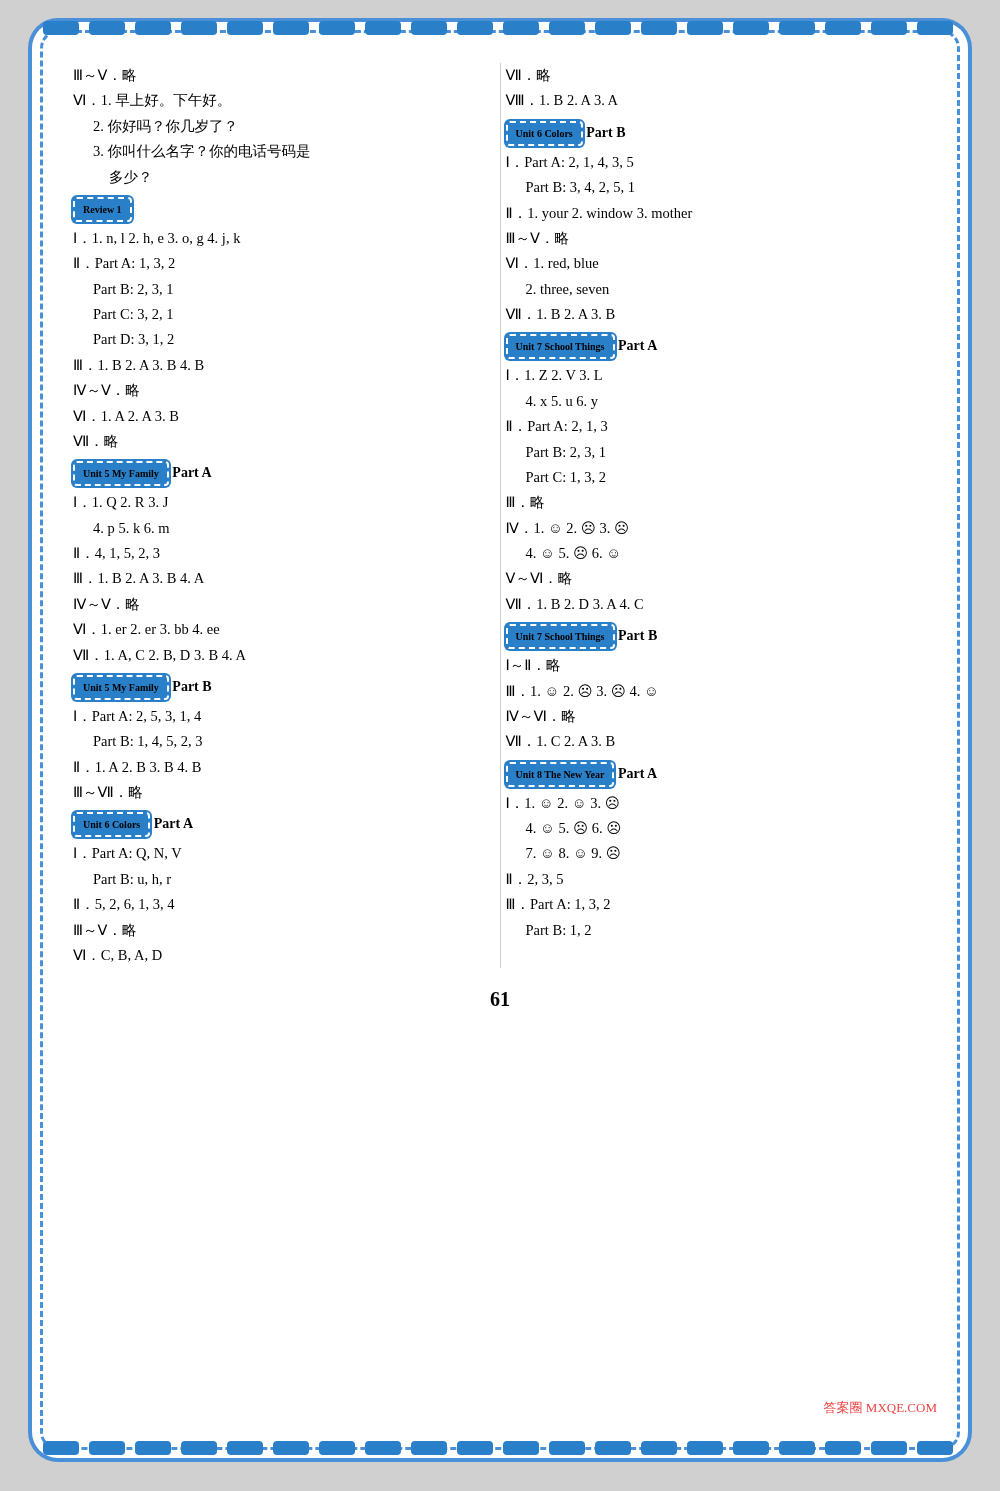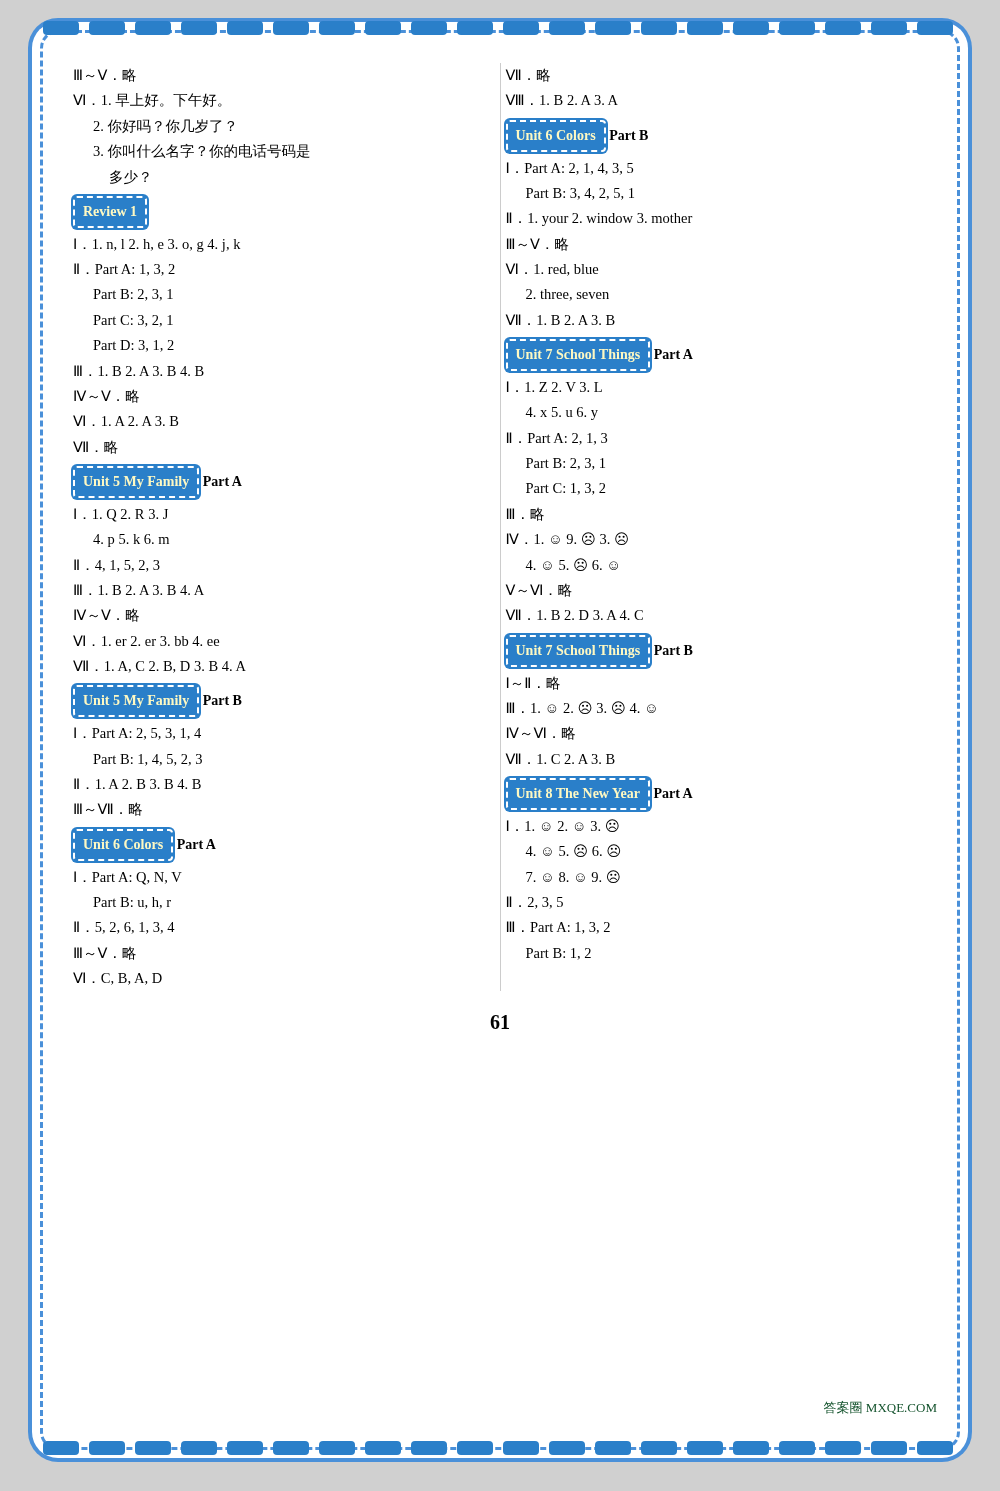--- a/index.html
+++ b/index.html
@@ -53,23 +53,23 @@
     }
     .col-divider {
       width: 1px;
       background: #ccc;
       margin: 0 5px;
     }
 
     .unit-badge {
       display: inline-block;
       background: #2a7fc9;
-      color: #fef9c3;
+      color: #000000;
       font-weight: bold;
-      font-size: 14px;
+      font-size: 10px;
       padding: 2px 8px;
       border-radius: 4px;
       margin-bottom: 2px;
       border: 2px dashed #fff;
       box-shadow: 0 0 0 2px #2a7fc9;
     }
     .part-label {
       font-weight: bold;
       font-size: 14px;
     }
@@ -78,21 +78,21 @@
       text-align: center;
       margin-top: 20px;
       font-size: 20px;
       font-weight: bold;
     }
     .watermark {
       position: absolute;
       bottom: 30px;
       right: 20px;
       font-size: 13px;
-      color: #14532d;
+      color: #ef4444;
     }
     p { margin: 0; line-height: 1.75; }
   </style>
 </head>
 <body>
 
 <div class="page">
 
   <div class="deco-strip top">
     <div class="deco-piece"></div>
@@ -166,21 +166,21 @@
         <p>Ⅵ．1. red, blue</p>
         <p style="padding-left: 20px;">2. three, seven</p>
         <p>Ⅶ．1. B    2. A    3. B</p>
         <div style="margin-top: 6px; margin-bottom: 2px;"><span class="unit-badge">Unit 7 School Things</span><span class="part-label">  Part A</span></div>
         <p>Ⅰ．1. Z         2. V         3. L</p>
         <p style="padding-left: 20px;">4. x           5. u           6. y</p>
         <p>Ⅱ．Part A: 2, 1, 3</p>
         <p style="padding-left: 20px;">Part B: 2, 3, 1</p>
         <p style="padding-left: 20px;">Part C: 1, 3, 2</p>
         <p>Ⅲ．略</p>
-        <p>Ⅳ．1. ☺    9. ☹    3. ☹</p>
+        <p>Ⅳ．1. ☺    2. ☹    3. ☹</p>
         <p style="padding-left: 20px;">4. ☺    5. ☹    6. ☺</p>
         <p>Ⅴ～Ⅵ．略</p>
         <p>Ⅶ．1. B    2. D    3. A    4. C</p>
         <div style="margin-top: 6px; margin-bottom: 2px;"><span class="unit-badge">Unit 7 School Things</span><span class="part-label">  Part B</span></div>
         <p>Ⅰ～Ⅱ．略</p>
         <p>Ⅲ．1. ☺    2. ☹    3. ☹    4. ☺</p>
         <p>Ⅳ～Ⅵ．略</p>
         <p>Ⅶ．1. C    2. A    3. B</p>
         <div style="margin-top: 6px; margin-bottom: 2px;"><span class="unit-badge">Unit 8 The New Year</span><span class="part-label">  Part A</span></div>
         <p>Ⅰ．1. ☺    2. ☺    3. ☹</p>

